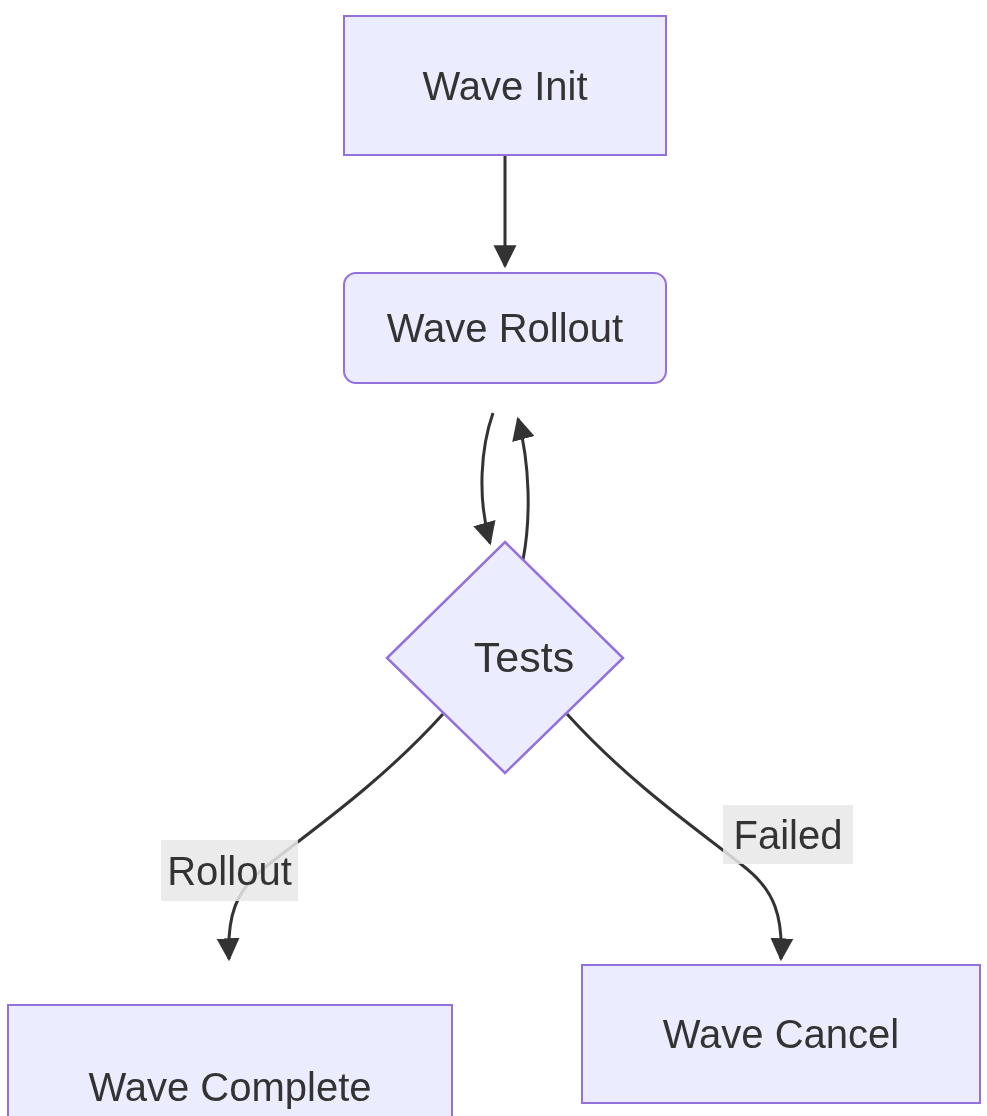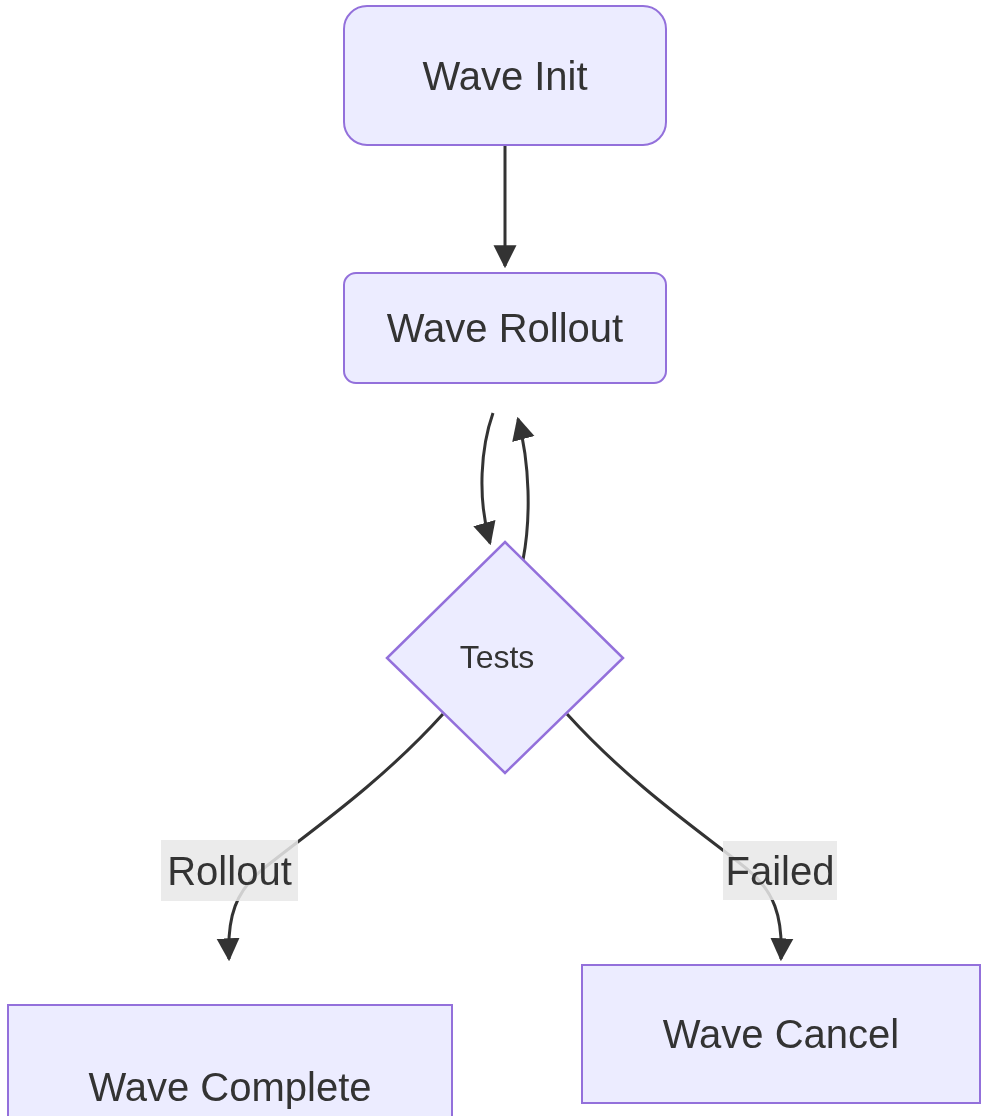--- a/index.html
+++ b/index.html
@@ -46,45 +46,45 @@
     background: var(--node-fill);
     border: 2.5px solid var(--node-border);
     color: var(--text);
     font-size: 40px;
     line-height: 1.2;
     text-align: center;
   }
   .node--rounded { border-radius: 13px; }
   .diamond-label {
     position: absolute;
-    left: 379px;
+    left: 406px;
     top: 631px;
     width: 236px;
     height: 52px;
     display: flex;
     align-items: center;
     justify-content: center;
     color: var(--text);
-    font-size: 32px;
+    font-size: 43px;
     background: transparent;
     text-align: right;
   }
   .edge-label {
     position: absolute;
     display: flex;
     align-items: center;
     justify-content: center;
     background: rgba(232, 232, 232, 0.86);
     color: var(--text);
     font-size: 40px;
     line-height: 1;
   }
   .edge-label--passed { left: 161px; top: 840px; width: 137px; height: 61px; }
-  .edge-label--failed { left: 723px; top: 841px; width: 114px; height: 59px; }
-  .node--init     { left: 343px; top: 5px;   width: 324px; height: 141px; border-radius: 24px; }
+  .edge-label--failed { left: 723px; top: 805px; width: 130px; height: 59px; }
+  .node--init     { left: 343px; top: 15px;   width: 324px; height: 141px; }
   .node--rollout  { left: 343px; top: 272px; width: 324px; height: 112px; }
   .node--complete { left: 7px;   top: 964px; width: 446px; height: 165px; margin-top: 40px; }
   .node--cancel   { left: 581px; top: 964px; width: 400px; height: 140px; }
 </style>
 </head>
 <body>
 
 <div class="canvas">
 
   <svg class="edges-layer" viewBox="0 0 987 1116" xmlns="http://www.w3.org/2000/svg">

